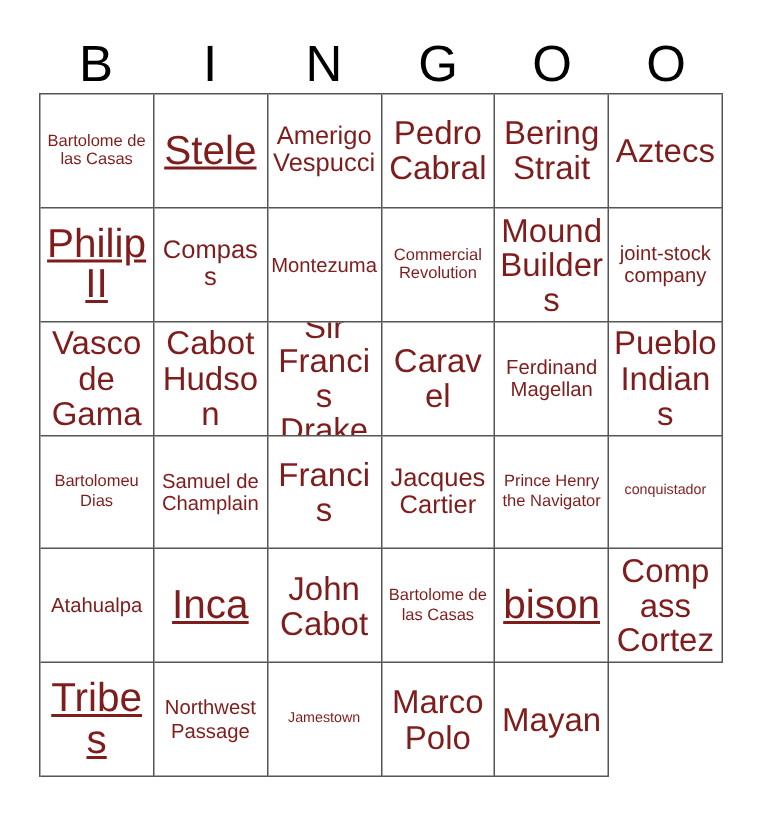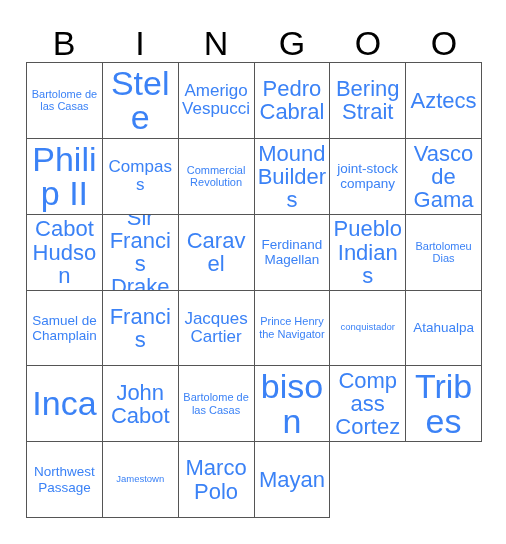--- a/index.html
+++ b/index.html
@@ -62,32 +62,32 @@
   .cell {
     border-right: 1.5px solid #555555;
     border-bottom: 1.5px solid #555555;
     box-sizing: border-box;
     display: flex;
     align-items: center;
     justify-content: center;
     text-align: center;
     padding: 1px 2px;
     overflow: hidden;
-    color: #3b82f6;
+    color: #7f1d1d;
   }
   .cell .txt {
     display: block;
     width: 100%;
     line-height: 1.04;
     word-break: normal;
     overflow-wrap: break-word;
   }
 
   
-  .s-xl .txt { font-size: 34px; line-height: 1.02; }
+  .s-xl .txt { font-size: 27px; line-height: 1.02; text-decoration: underline; }
   .s-lg .txt { font-size: 22px; line-height: 1.05; }
   .s-md .txt { font-size: 17px; line-height: 1.08; }
   .s-sm .txt { font-size: 13.5px; line-height: 1.12; }
   .s-xs .txt { font-size: 11px;  line-height: 1.14; }
   .s-xxs .txt { font-size: 9.5px; line-height: 1.15; }
 </style>
 </head>
 <body>
 
 <div id="card">
@@ -119,20 +119,23 @@
       </div>
       <div class="cell s-lg">
         <span class="txt">Aztecs</span>
       </div>
       <div class="cell s-xl">
         <span class="txt">Philip II</span>
       </div>
       <div class="cell s-md">
         <span class="txt">Compass</span>
       </div>
+      <div class="cell s-sm">
+        <span class="txt">Montezuma</span>
+      </div>
       <div class="cell s-xs">
         <span class="txt">Commercial Revolution</span>
       </div>
       <div class="cell s-lg">
         <span class="txt">Mound Builders</span>
       </div>
       <div class="cell s-sm">
         <span class="txt">joint-stock company</span>
       </div>
       <div class="cell s-lg">

